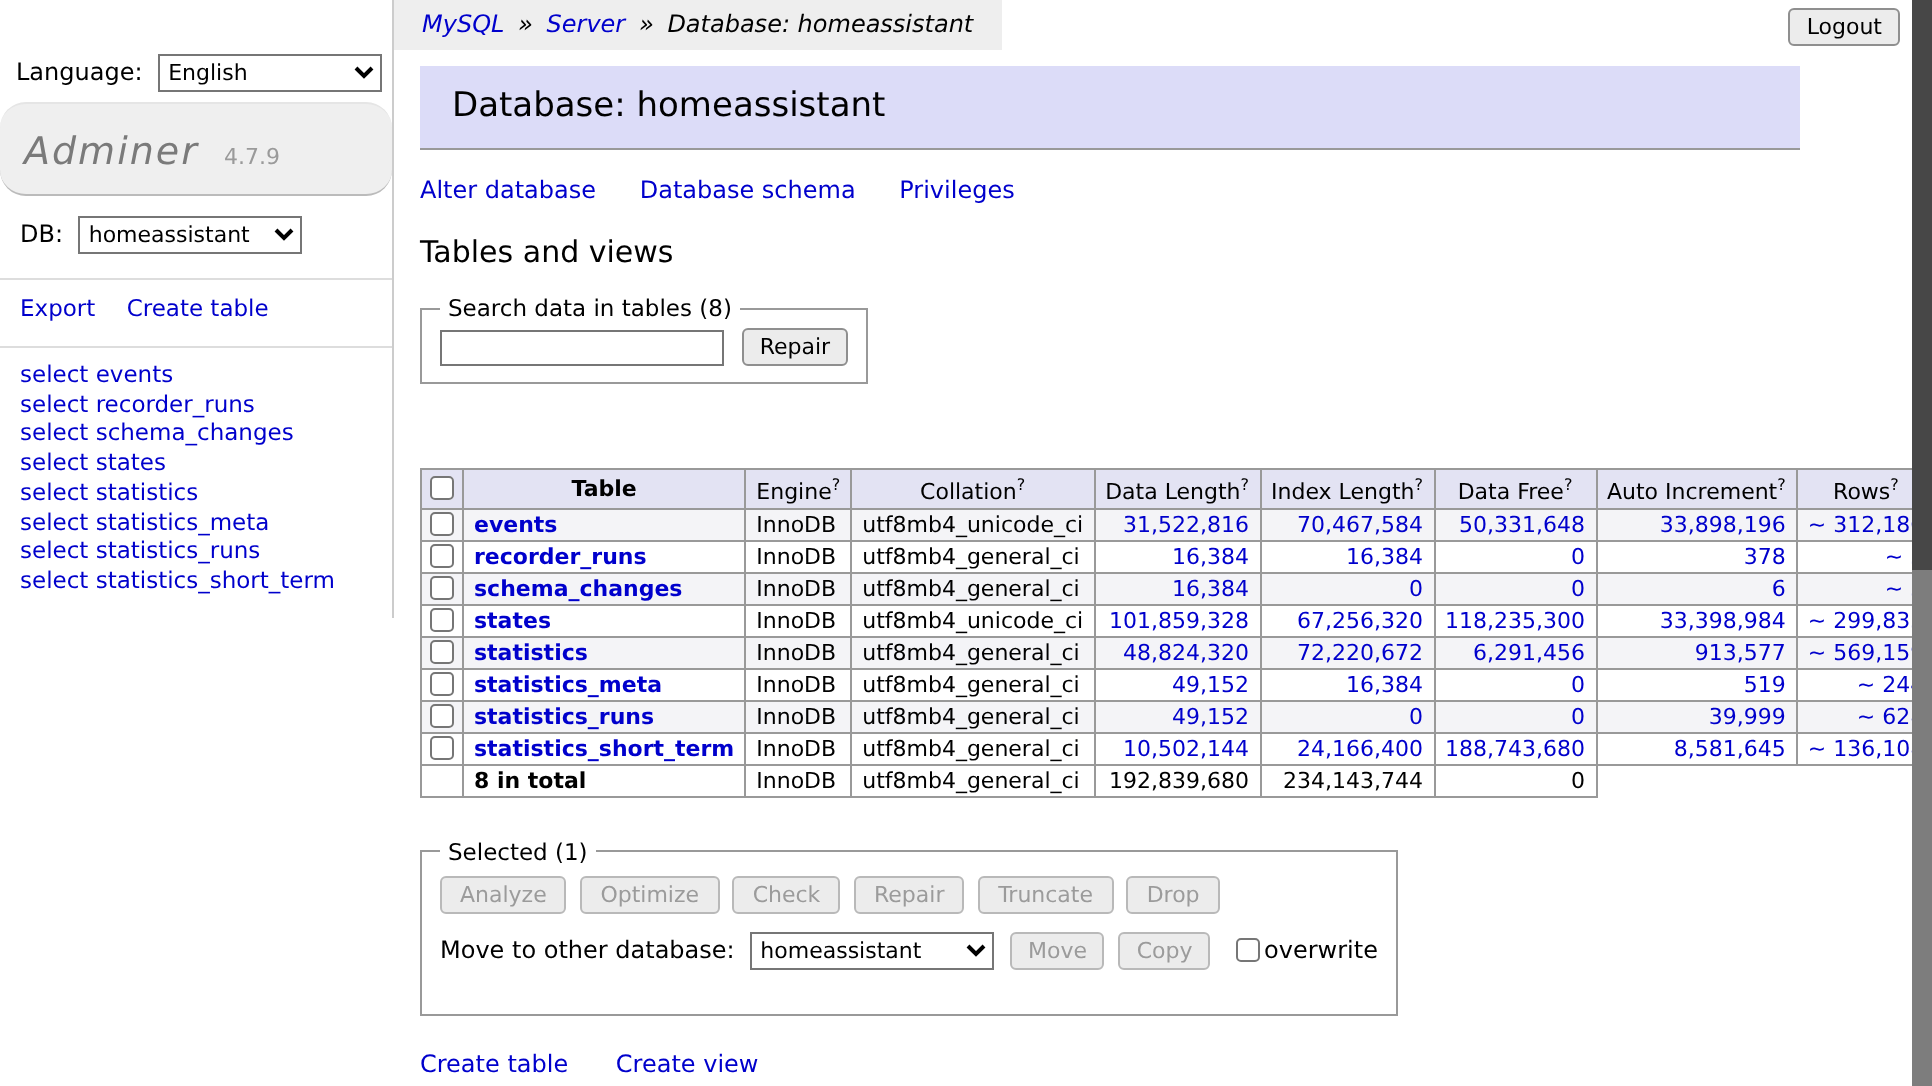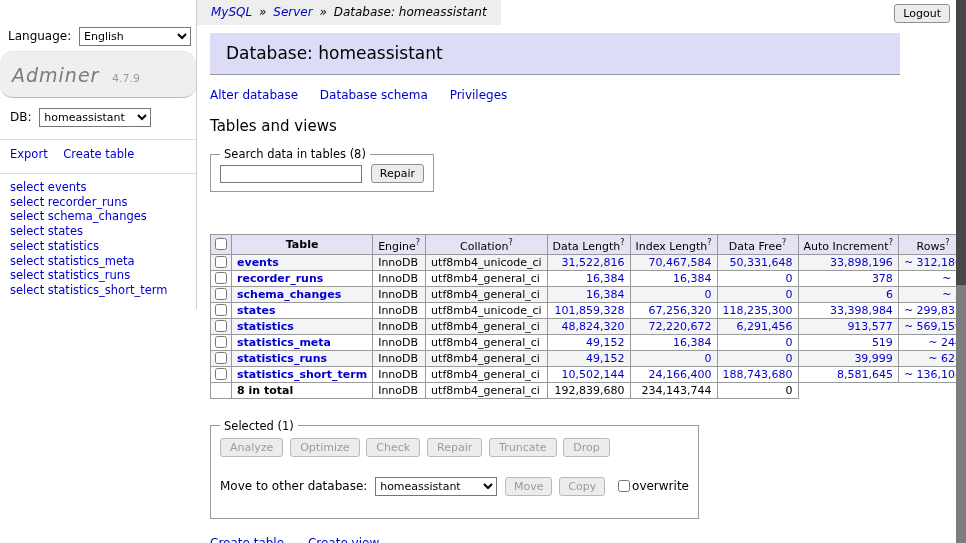--- a/index.html
+++ b/index.html
@@ -61,21 +61,21 @@
   .overview td.c-name a { font-weight:bold; }
   .overview tfoot td { background:#fff; }
   .overview tfoot .total-label { font-weight:bold; }
   .overview tfoot td.numb { text-align:right; color:#000;margin-top:32px; }
   .overview tfoot td.noborder { border:none; }
   input[type=checkbox] { width:12px; height:12px; margin:1px 2px; vertical-align:middle; }
 
   #selected-fieldset { margin-top:20px; padding-bottom:10px; }
   .btn-row { margin:2px 0 0; }
   .btn-row button { margin-right:3px; padding:2px 9px; }
-  .move-row { margin-top:20px; white-space:nowrap; font-size:12px; }
+  .move-row { margin-top:9px; white-space:nowrap; font-size:12px; }
   .move-row select { width:122px; margin:0 4px; }
   .move-row button { margin-right:3px; }
   .move-row label { margin-left:4px; }
   .create-links { margin:17px 0 0; }
   .create-links a { margin-right:20px; }
 </style>
 </head>
 <body>
 
 <div id="viewport">

